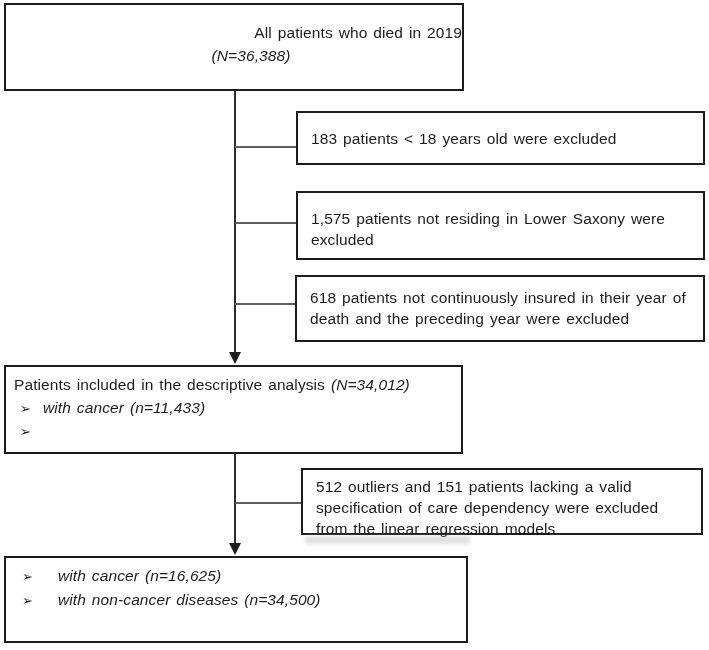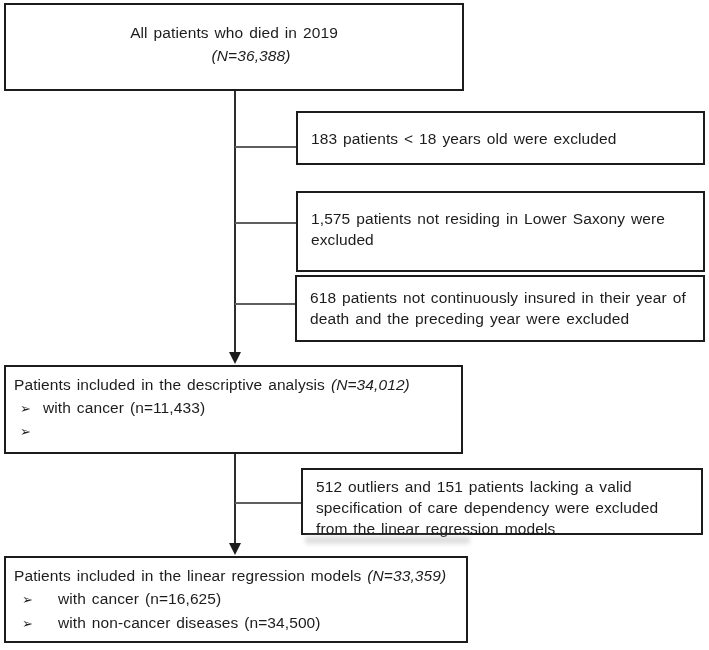--- a/index.html
+++ b/index.html
@@ -26,52 +26,52 @@
   .vline{position:absolute;width:2px;background:#2e2e2e;}
   .hstub{position:absolute;height:1.5px;background:#5f5f5f;}
   .arrowhead{
     position:absolute;width:0;height:0;
     border-left:6px solid transparent;
     border-right:6px solid transparent;
     border-top:12px solid #1c1c1c;
   }
   .bullet-row{display:flex;align-items:baseline;}
   .bullet-glyph{flex:0 0 auto;font-style:normal;font-size:13px;}
-  .bullet-text{}
+  .bullet-text{font-style:italic;}
   .title-line{white-space:nowrap;}
   .smudge{
     position:absolute;
     background:#b9b9b9;
     opacity:0.45;
     filter:blur(2px);
     border-radius:2px;
   }
 </style>
 </head>
 <body>
 
 <div class="canvas">
 
   <div class="box" style="left:4px;top:3px;width:460px;height:88px;padding-top:16px;">
-    <div class="center-text" style="line-height:23px;">All patients who died in 2019</div>
+    <div class="center-text" style="line-height:23px;text-align:right;">All patients who died in 2019</div>
     <div class="center-text italic" style="line-height:23px;margin-left:34px;">(N=36,388)</div>
   </div>
 
   <div class="vline" style="left:234px;top:91px;height:261px;"></div>
   <div class="arrowhead" style="left:229px;top:352px;"></div>
 
   <div class="hstub" style="left:235px;top:146px;width:61px;"></div>
   <div class="hstub" style="left:235px;top:222px;width:61px;"></div>
   <div class="hstub" style="left:235px;top:303px;width:60px;"></div>
 
   <div class="box" style="left:296px;top:111px;width:409px;height:54px;padding:15px 12px 0 13px;">
     <span>183 patients &lt; 18 years old were excluded</span>
   </div>
 
-  <div class="box" style="left:296px;top:191px;width:409px;height:81px;padding:15px 12px 0 13px;">
+  <div class="box" style="left:296px;top:191px;width:409px;height:69px;padding:15px 12px 0 13px;">
     <span>1,575 patients not residing in Lower Saxony were excluded</span>
   </div>
 
   <div class="box" style="left:295px;top:275px;width:410px;height:67px;padding:10px 12px 1px 13px;">
     <span>618 patients not continuously insured in their year of death and the preceding year were excluded</span>
   </div>
 
   <div class="box" style="left:4px;top:365px;width:459px;height:89px;padding:6px 8px 0 8px;line-height:23px;">
     <div class="title-line">
       <span>Patients included in the descriptive analysis </span><span class="italic">(N=34,012)</span>
@@ -90,23 +90,20 @@
 
   <div class="hstub" style="left:235px;top:502px;width:66px;"></div>
 
   <div class="box" style="left:301px;top:468px;width:402px;height:67px;padding:6px 10px 0 13px;">
     <span>512 outliers and 151 patients lacking a valid specification of care dependency were excluded from the linear regression models</span>
   </div>
 
   <div class="smudge" style="left:305px;top:536px;width:165px;height:8px;"></div>
 
   <div class="box" style="left:4px;top:556px;width:464px;height:87px;padding:6px 10px 0 8px;line-height:23px;">
-    <div class="title-line">
-      <span>Patients included in the linear regression models </span><span class="italic">(N=33,359)</span>
-    </div>
     <div class="bullet-row">
       <span class="bullet-glyph" style="padding-left:8px;width:36px;">➢</span>
       <span class="bullet-text">with cancer (n=16,625)</span>
     </div>
     <div class="bullet-row">
       <span class="bullet-glyph" style="padding-left:8px;width:36px;">➢</span>
       <span class="bullet-text">with non-cancer diseases (n=34,500)</span>
     </div>
   </div>
 

